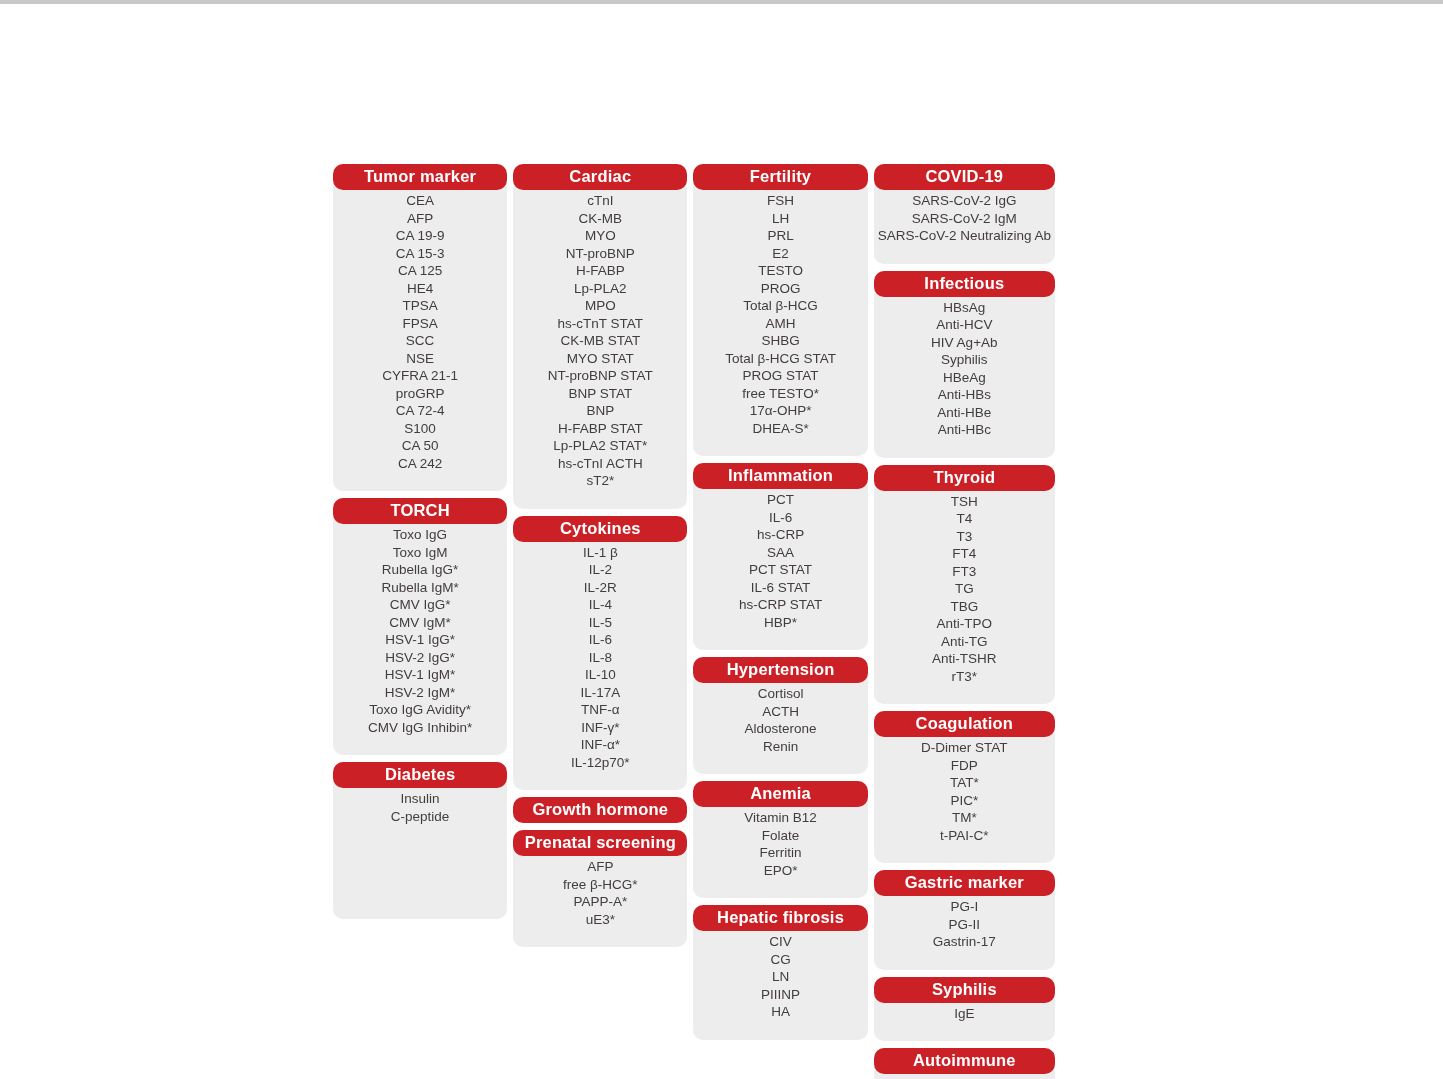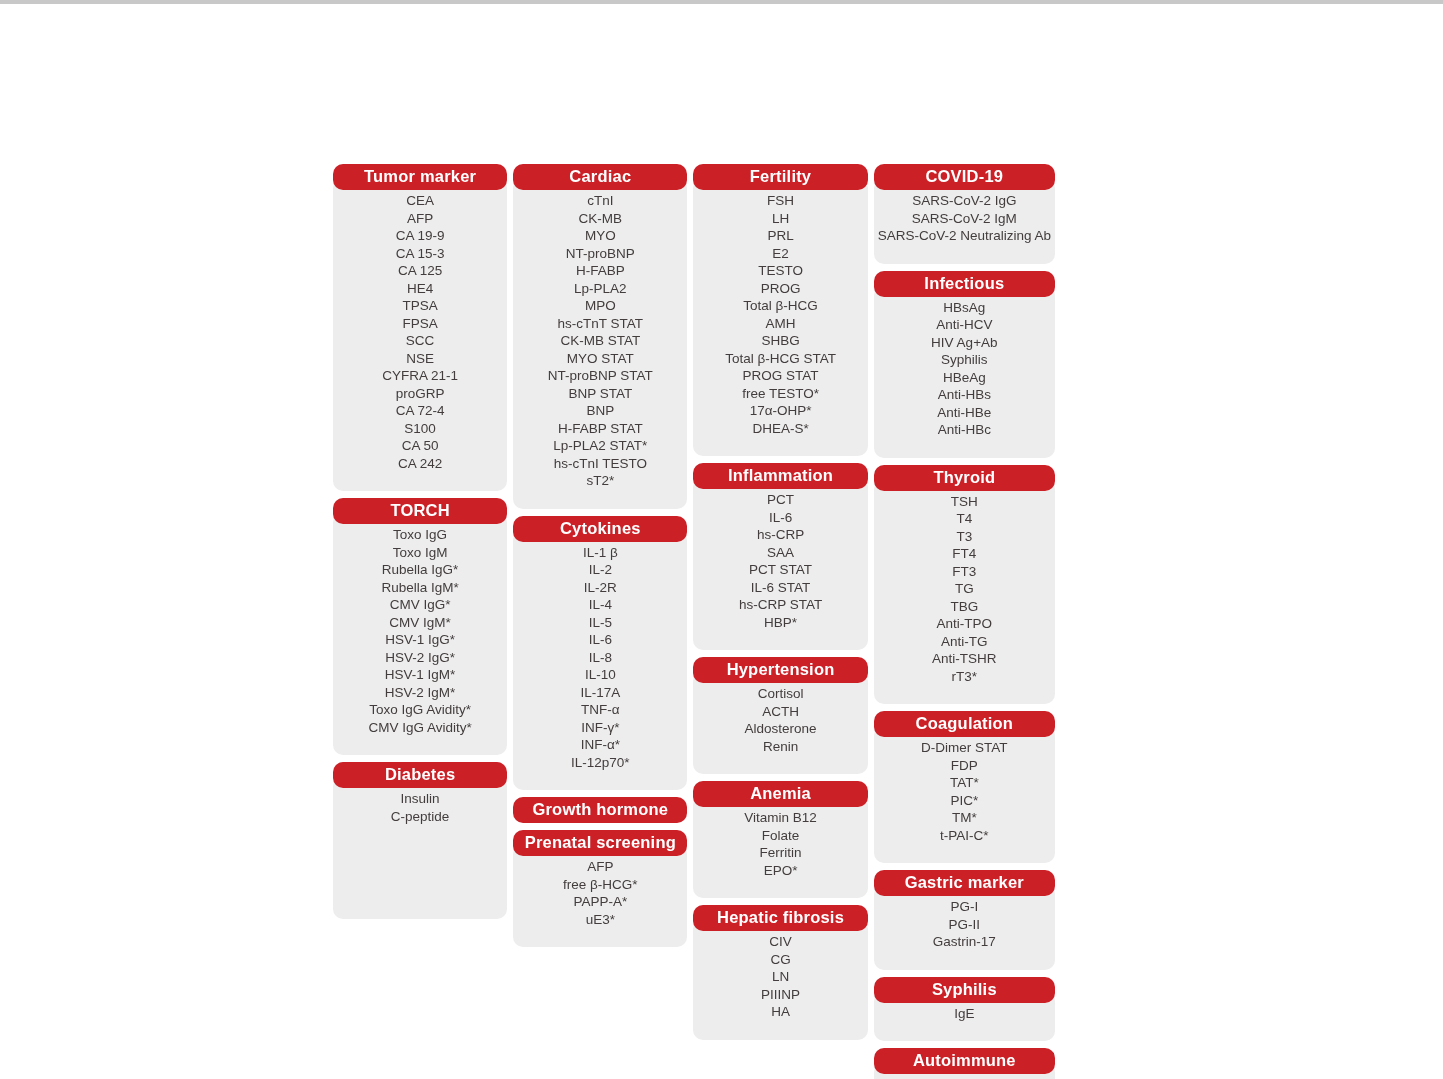--- a/index.html
+++ b/index.html
@@ -120,21 +120,21 @@
           <div class="item">Toxo IgM</div>
           <div class="item">Rubella IgG*</div>
           <div class="item">Rubella IgM*</div>
           <div class="item">CMV IgG*</div>
           <div class="item">CMV IgM*</div>
           <div class="item">HSV-1 IgG*</div>
           <div class="item">HSV-2 IgG*</div>
           <div class="item">HSV-1 IgM*</div>
           <div class="item">HSV-2 IgM*</div>
           <div class="item">Toxo IgG Avidity*</div>
-          <div class="item">CMV IgG Avidity*</div>
+          <div class="item">CMV IgG Inhibin*</div>
         </div>
       </div>
       <div class="card">
         <div class="card-header">Diabetes</div>
         <div class="card-body">
           <div class="item">Insulin</div>
           <div class="item">C-peptide</div>
         </div>
       </div>
     </div>
@@ -150,21 +150,21 @@
           <div class="item">Lp-PLA2</div>
           <div class="item">MPO</div>
           <div class="item">hs-cTnT STAT</div>
           <div class="item">CK-MB STAT</div>
           <div class="item">MYO STAT</div>
           <div class="item">NT-proBNP STAT</div>
           <div class="item">BNP STAT</div>
           <div class="item">BNP</div>
           <div class="item">H-FABP STAT</div>
           <div class="item">Lp-PLA2 STAT*</div>
-          <div class="item">hs-cTnI TESTO</div>
+          <div class="item">hs-cTnI ACTH</div>
           <div class="item">sT2*</div>
         </div>
       </div>
       <div class="card">
         <div class="card-header">Cytokines</div>
         <div class="card-body">
           <div class="item">IL-1 β</div>
           <div class="item">IL-2</div>
           <div class="item">IL-2R</div>
           <div class="item">IL-4</div>

